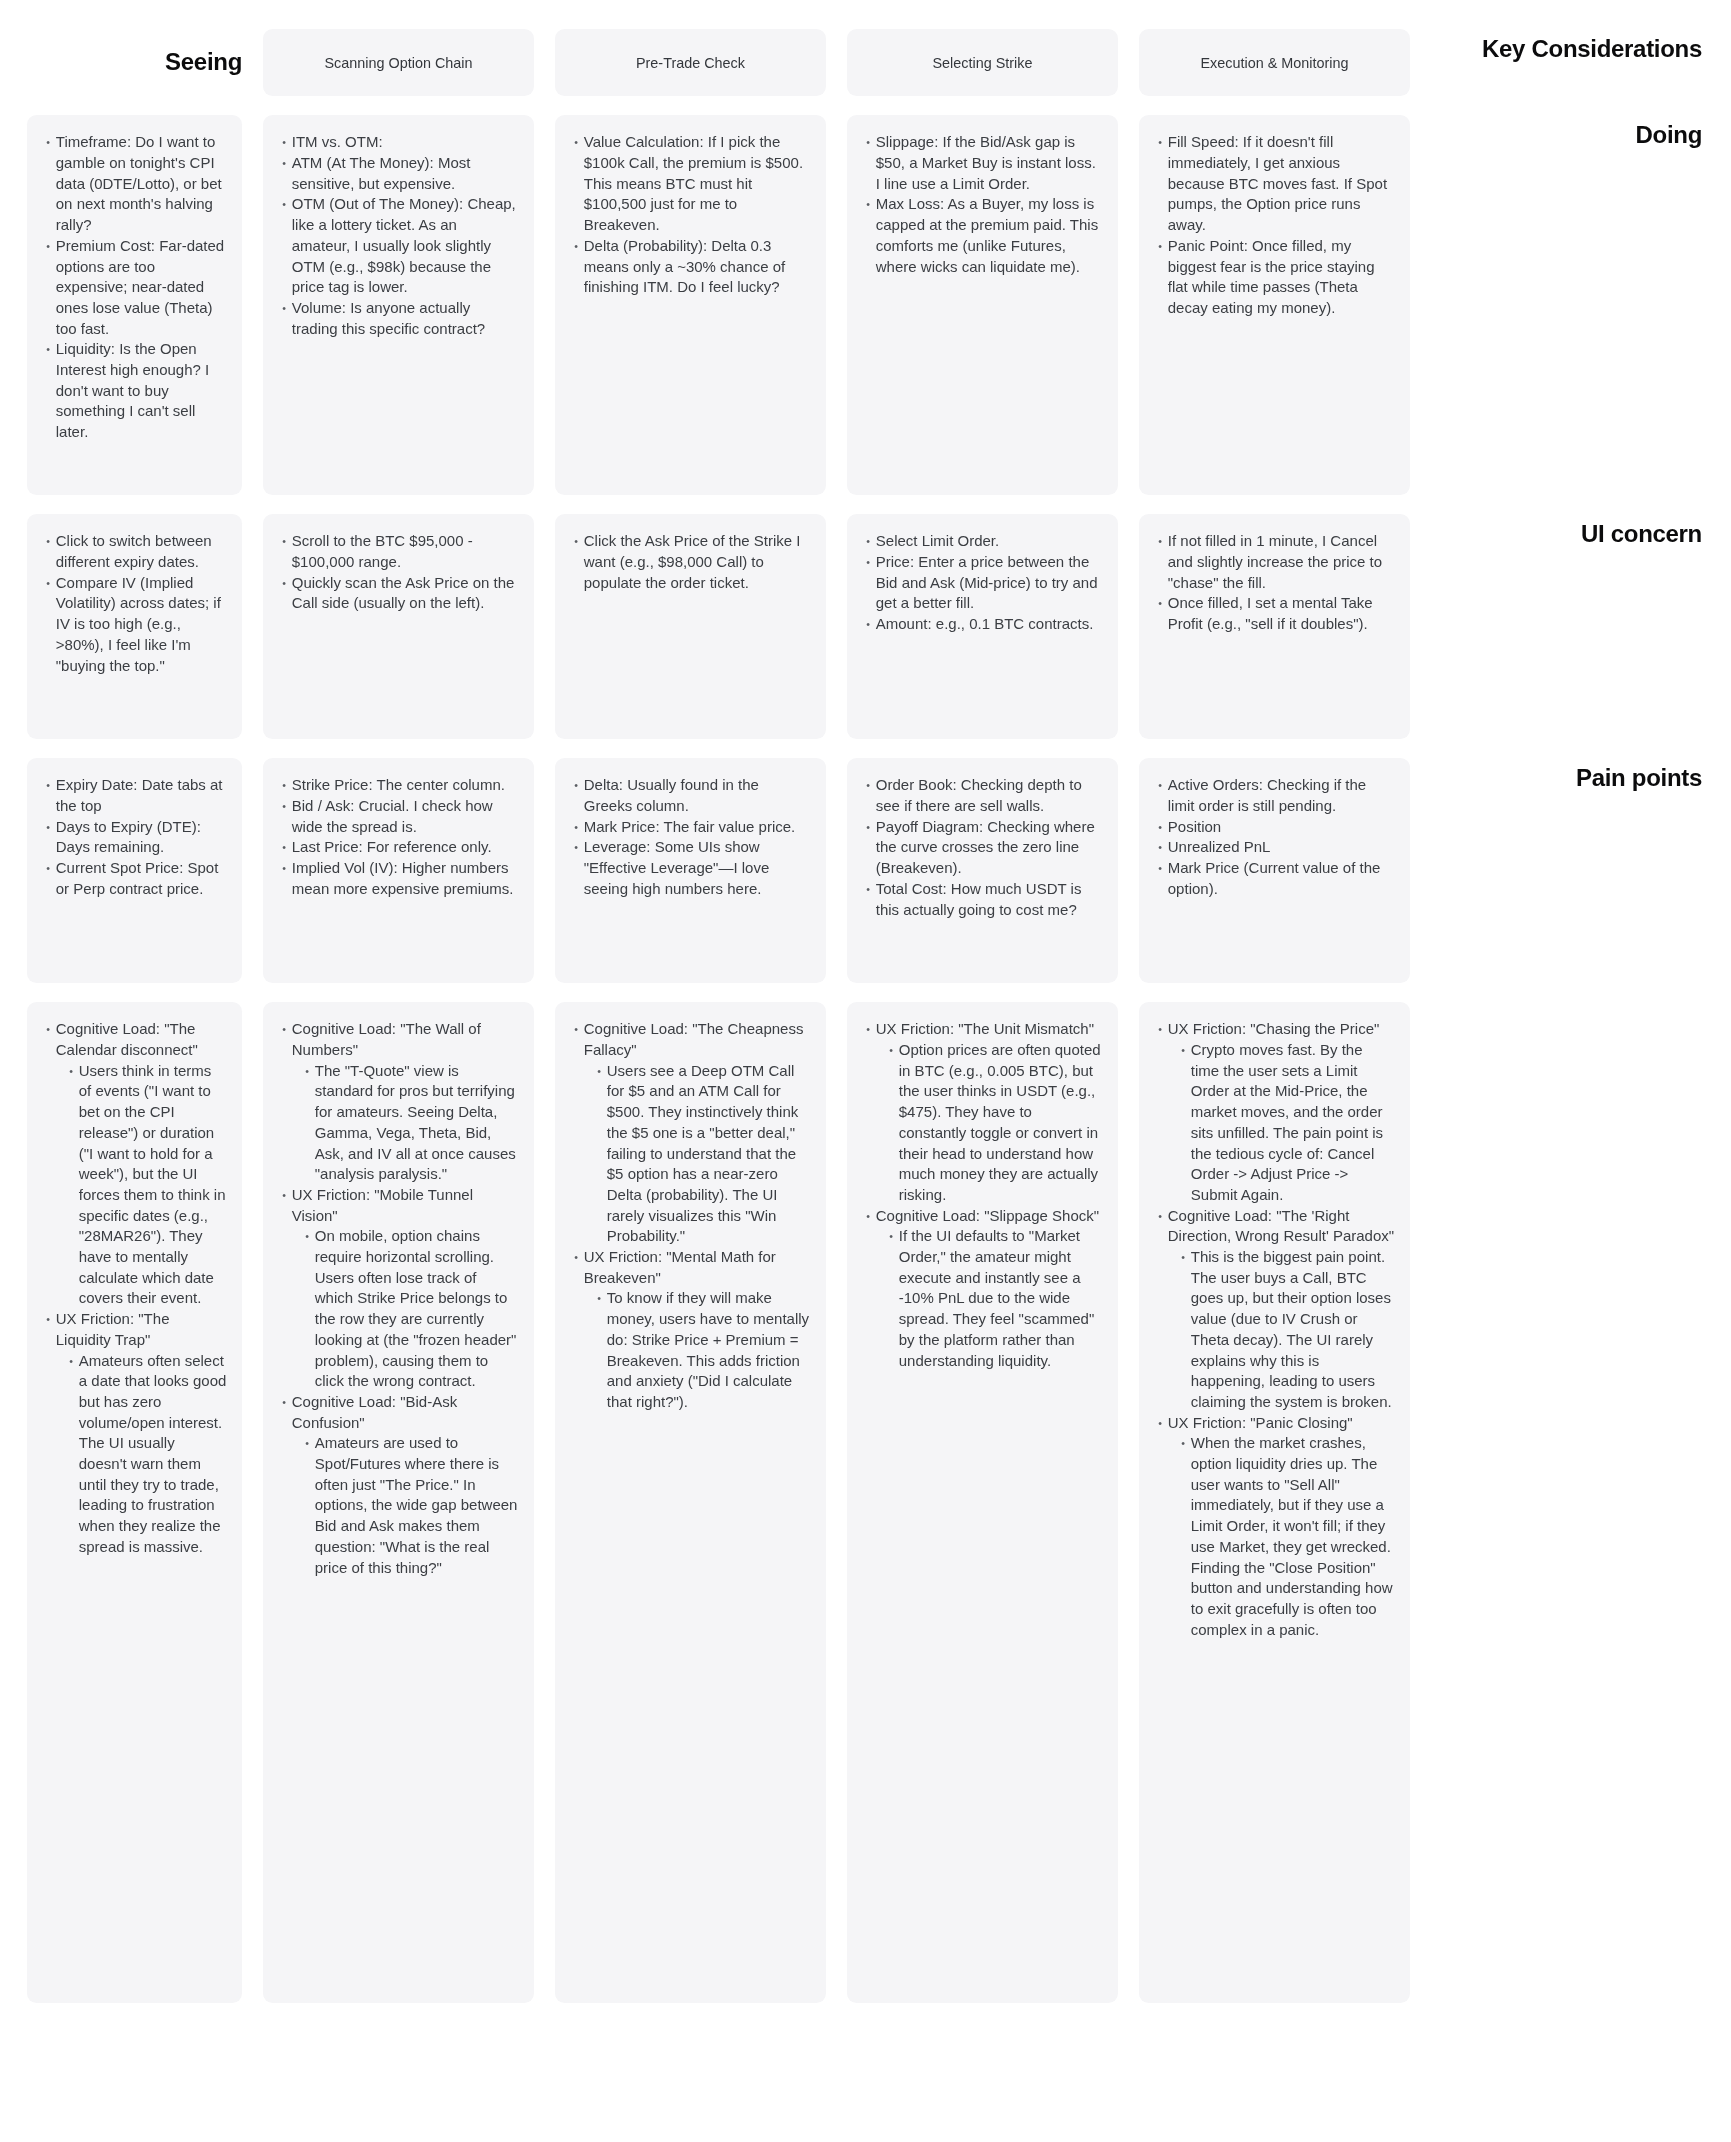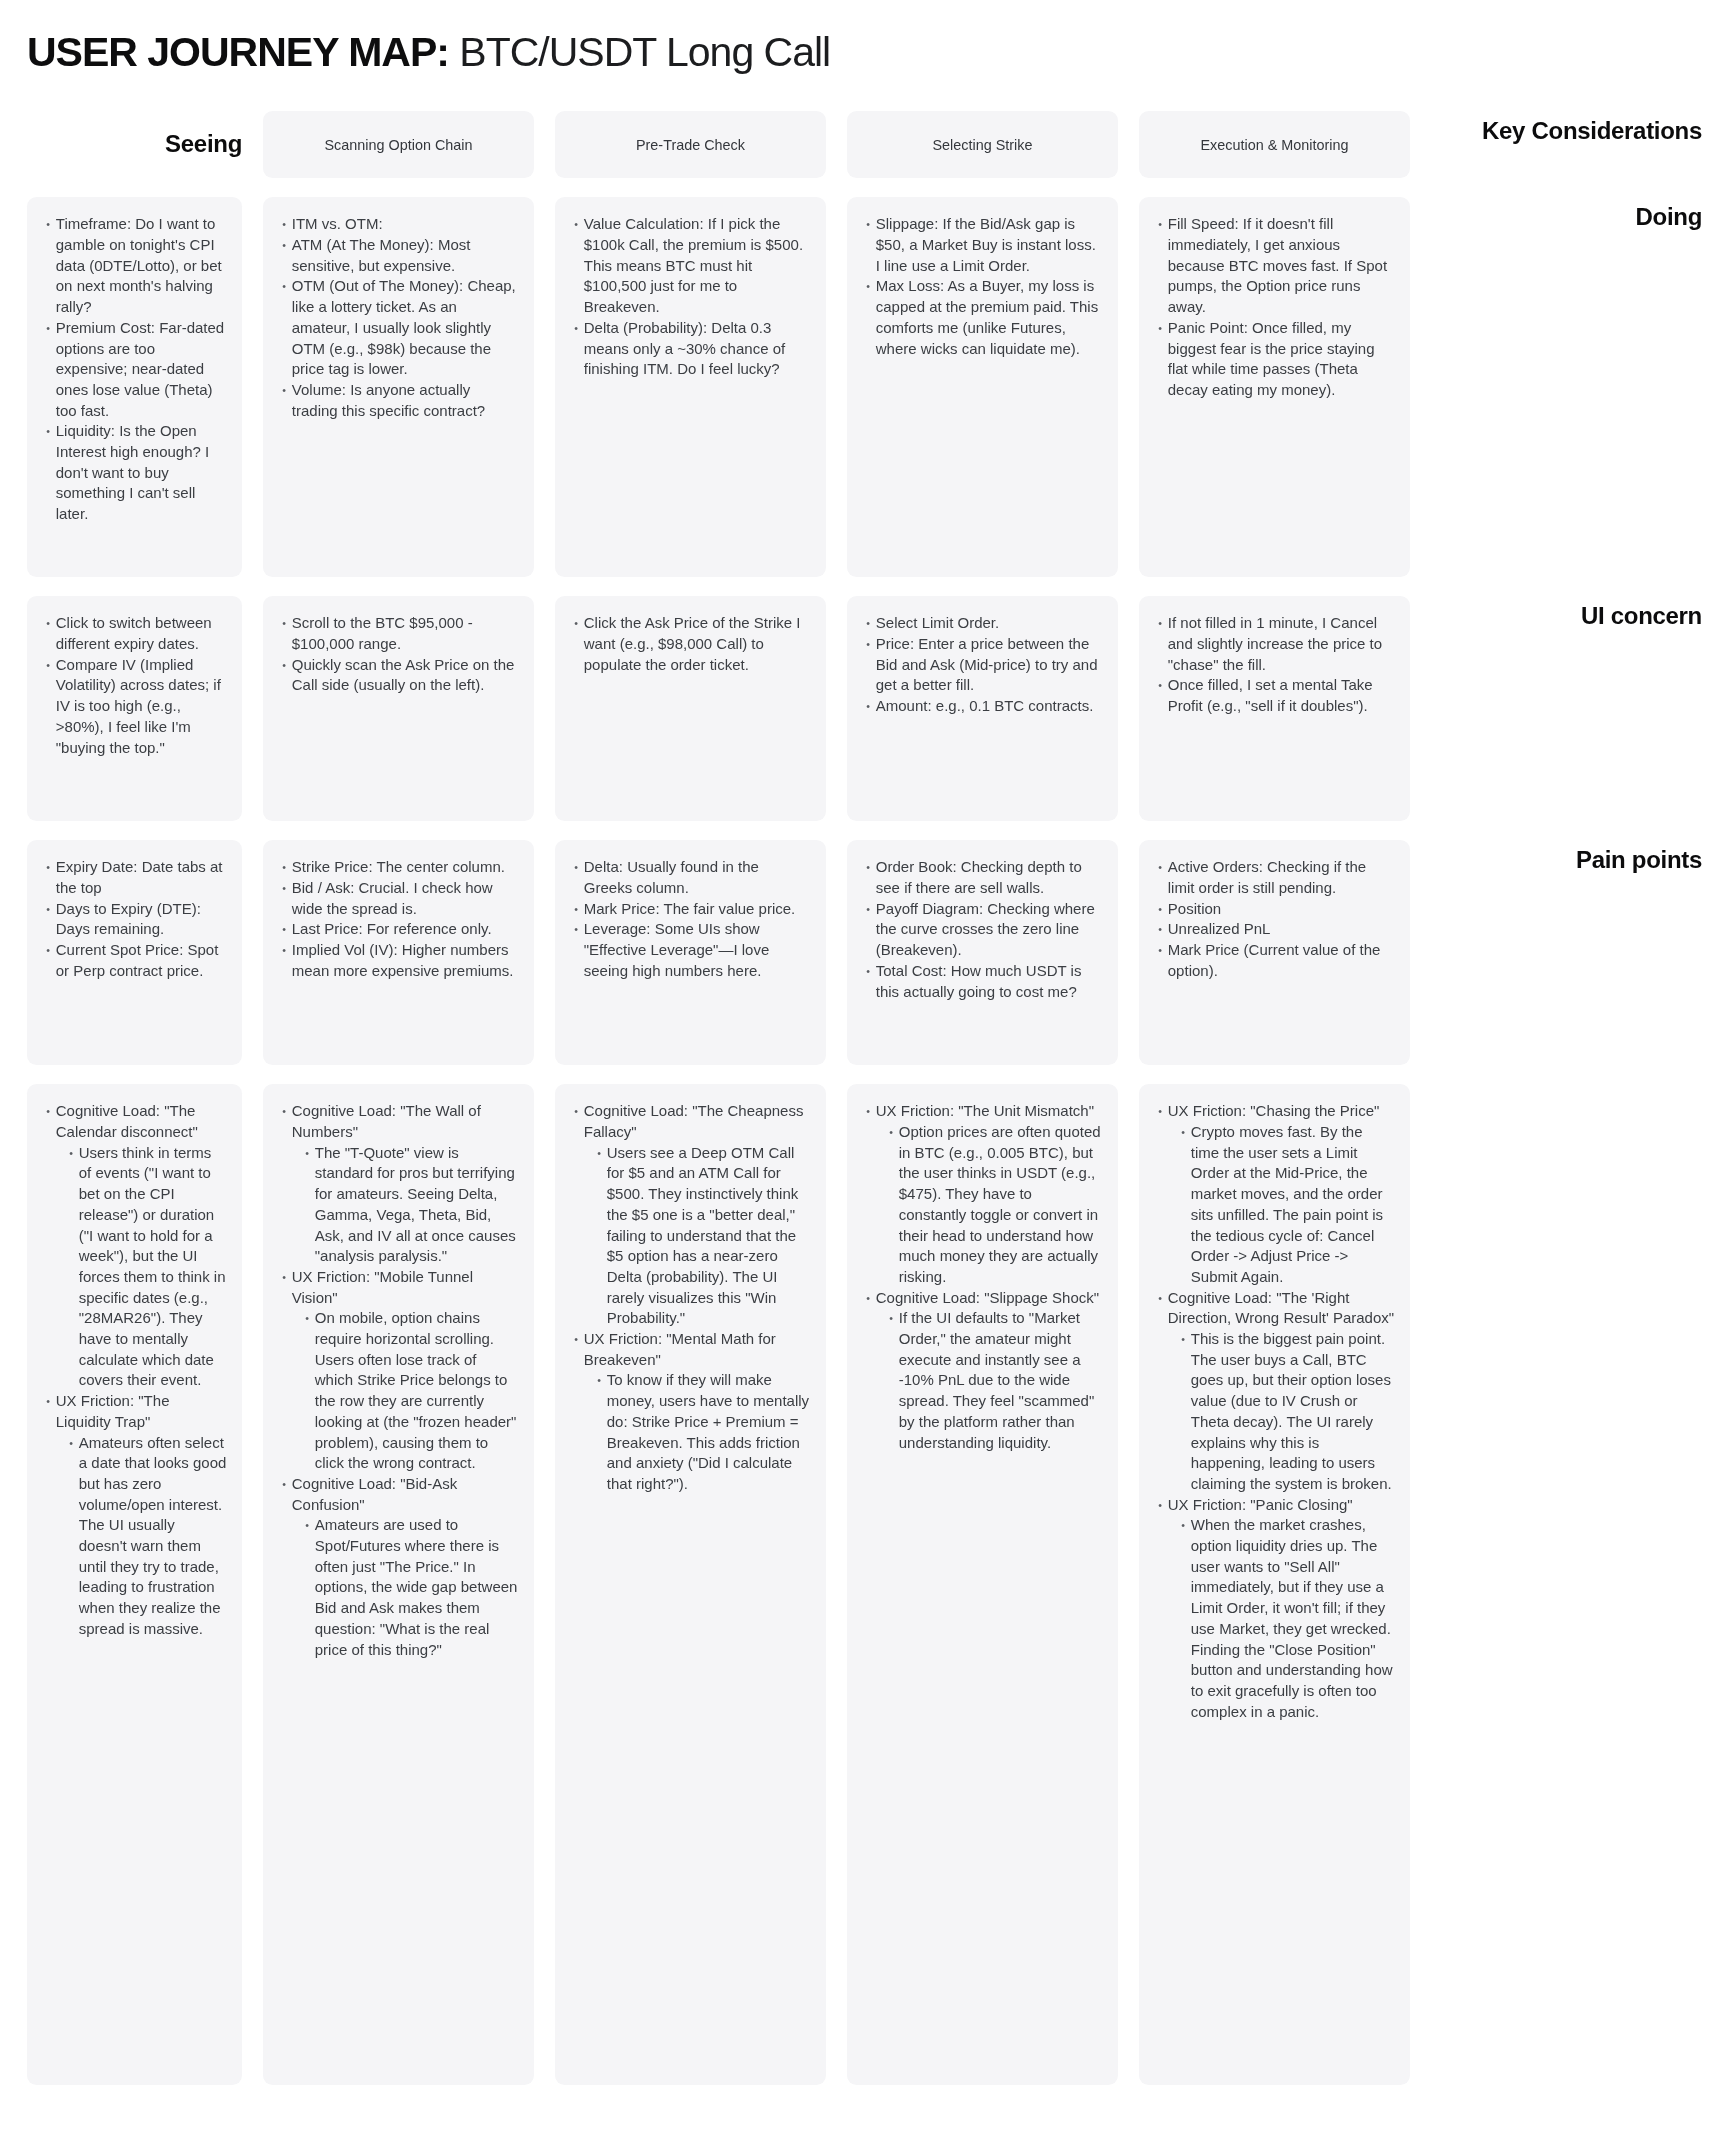--- a/index.html
+++ b/index.html
@@ -68,23 +68,20 @@
     font-size: 15px;
     line-height: 20.7px;
     color: #3b3e43;
   }
   .bullet.l1 { margin-left: 23px; }
 </style>
 </head>
 <body>
 
 <div class="page">
-  <h1 class="title">
-    <span class="t-bold">USER JOURNEY MAP:</span><span class="t-reg"> BTC/USDT Long Call</span>
-  </h1>
 
   <div class="grid">
 
     <div class="rowlabel steps">Seeing</div>
     <div class="step-card">Scanning Option Chain</div>
     <div class="step-card">Pre-Trade Check</div>
     <div class="step-card">Selecting Strike</div>
     <div class="step-card">Execution &amp; Monitoring</div>
 
     <div class="rowlabel">Key Considerations</div>

